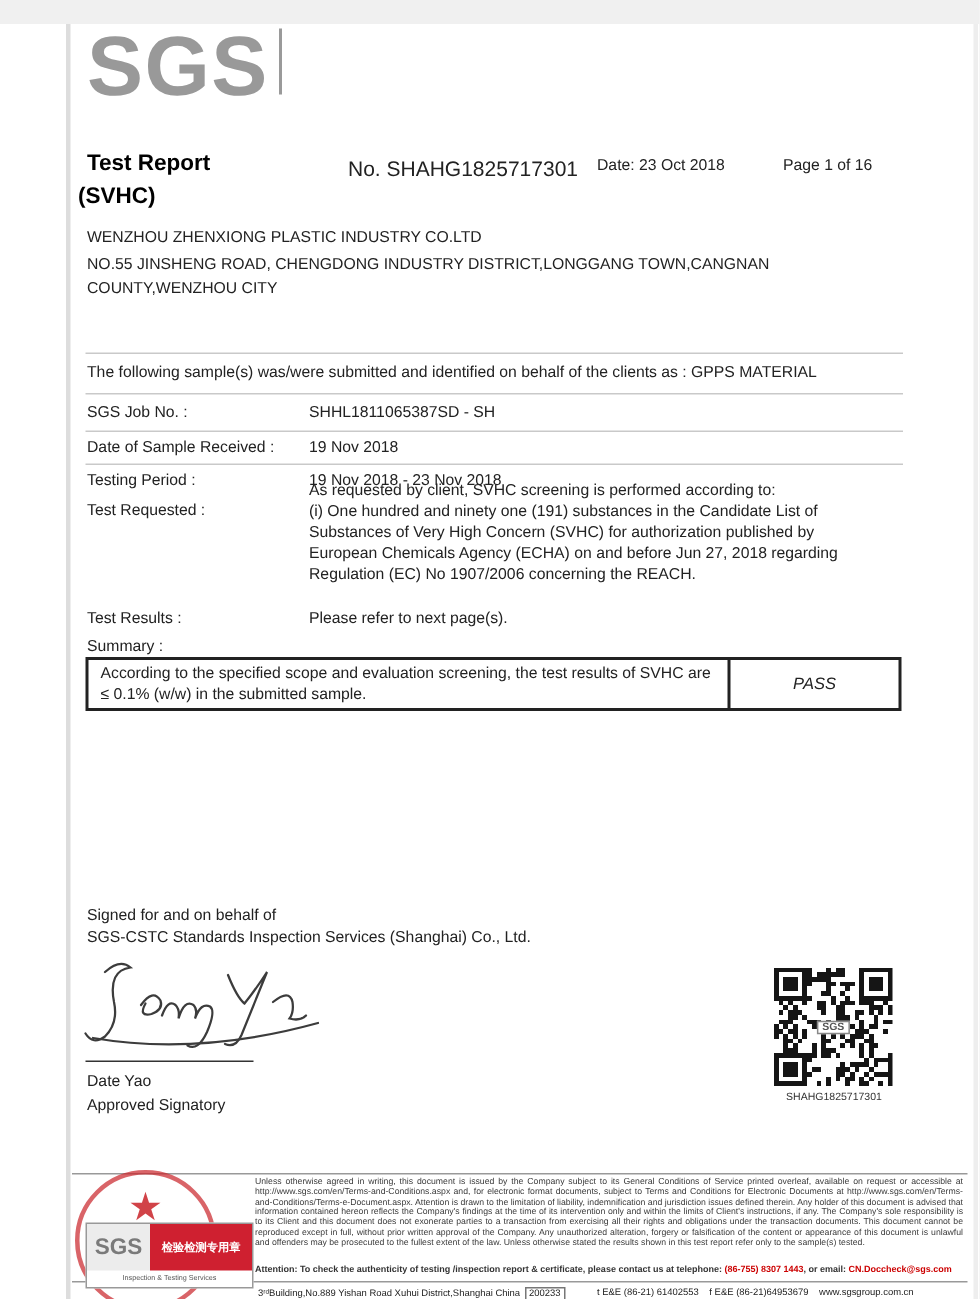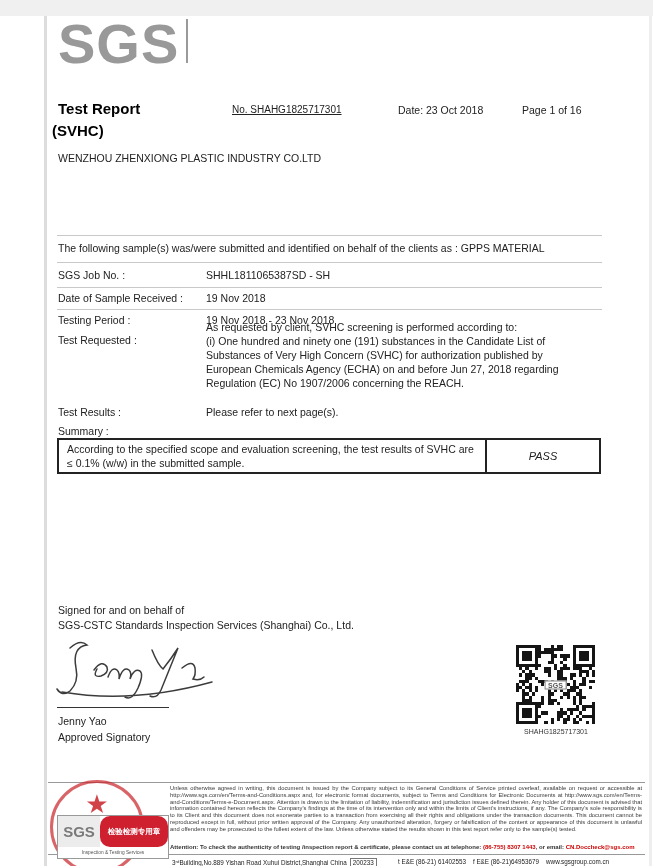--- a/index.html
+++ b/index.html
@@ -8,21 +8,21 @@
   .abs{position:absolute;}
 
   .edge-l{left:44px;top:0;width:3px;height:866px;background:#ddd;}
   .edge-r{left:649px;top:0;width:3px;height:866px;background:#eee;}
 
   .logo{left:58px;top:-4px;font-size:56px;font-weight:bold;color:#999;line-height:64px;letter-spacing:1px;}
   .logo-bar{display:inline-block;width:2px;height:44px;background:#9a9a9a;margin-left:7px;}
 
   .title1{left:58px;top:84px;font-size:15px;font-weight:bold;color:#000;}
   .title2{left:52px;top:106px;font-size:15px;font-weight:bold;color:#000;}
-  .meta-no{left:232px;top:88px;font-size:10px;text-decoration:underline;}
+  .meta-no{left:232px;top:88px;font-size:14px;}
   .meta-date{left:398px;top:88px;font-size:10.5px;}
   .meta-page{left:522px;top:88px;font-size:10.5px;}
 
   .client-name{left:58px;top:136px;font-size:10.5px;}
   .client-addr{left:58px;top:152px;width:520px;font-size:10.5px;line-height:16px;}
 
   .hair{height:1px;background:#c9c9c9;left:57px;width:545px;}
   .h1{top:219px}.h2{top:246px}.h3{top:271px}.h4{top:293px}
 
   .intro{left:58px;top:226px;font-size:10.5px;}
@@ -62,41 +62,42 @@
   .seal{left:50px;top:764px;width:94px;height:94px;border:3px solid rgba(201,34,40,.7);
         border-radius:50%;box-sizing:border-box;z-index:1;display:flex;align-items:flex-start;justify-content:center;}
   .seal-star{color:rgba(201,34,40,.85);font-size:26px;margin-top:6px;}
 
   .brand-box{left:57px;top:799px;width:112px;height:44px;z-index:2;background:#fff;border:1px solid #999;
              box-sizing:border-box;display:flex;flex-direction:column;}
   .brand-top{flex:1;display:flex;}
   .brand-sgs{width:42px;background:#ececec;color:#7a7a7a;font-weight:bold;font-size:15px;
              display:flex;align-items:center;justify-content:center;}
   .brand-cn{flex:1;background:#cf2030;color:#fff;font-size:7.5px;font-weight:bold;
-            display:flex;align-items:center;justify-content:center;text-align:center;line-height:9px;border-radius:10px;}
+            display:flex;align-items:center;justify-content:center;text-align:center;line-height:9px;}
   .brand-en{height:11px;font-size:4.8px;color:#555;display:flex;align-items:center;justify-content:center;}
 </style>
 </head>
 <body>
 
 <div class="page">
 
   <div class="abs edge-l"></div>
   <div class="abs edge-r"></div>
 
   <div class="abs logo">
     <span>SGS</span><span class="logo-bar"></span>
   </div>
   <div class="abs title1">Test Report</div>
   <div class="abs title2">(SVHC)</div>
   <div class="abs meta-no">No. SHAHG1825717301</div>
   <div class="abs meta-date">Date: 23 Oct 2018</div>
   <div class="abs meta-page">Page 1 of 16</div>
 
   <div class="abs client-name">WENZHOU ZHENXIONG PLASTIC INDUSTRY CO.LTD</div>
+  <div class="abs client-addr">NO.55 JINSHENG ROAD, CHENGDONG INDUSTRY DISTRICT,LONGGANG TOWN,CANGNAN COUNTY,WENZHOU CITY</div>
 
   <div class="abs hair h1"></div>
   <div class="abs intro">The following sample(s) was/were submitted and identified on behalf of the clients as : GPPS MATERIAL</div>
   <div class="abs hair h2"></div>
 
   <div class="abs lbl r1">SGS Job No. :</div>
   <div class="abs val r1">SHHL1811065387SD - SH</div>
   <div class="abs hair h3"></div>
 
   <div class="abs lbl r2">Date of Sample Received :</div>
@@ -129,21 +130,21 @@
     <g fill="none" stroke="#3c3c3c" stroke-width="1.5" stroke-linecap="round">
       <path d="M22,16 q10,-9 17,-3 q-15,2 -11,23 q3,14 -6,23 q-8,6 -13,-2"></path>
       <path d="M46,38 q8,-11 13,-3 q2,6 -6,9 q-9,2 -4,-7"></path>
       <path d="M60,45 q4,-11 9,-7 q3,3 2,9 q4,-13 10,-9 q3,3 1,9 q4,-11 10,-8 q4,3 -2,17 q-6,13 -13,9"></path>
       <path d="M104,18 q6,15 11,19 q8,-10 15,-21 q-11,27 -17,42 q-4,9 -11,6"></path>
       <path d="M134,36 q11,-9 13,0 q1,7 -2,11 q7,2 11,-2"></path>
       <path d="M14,60 q70,12 150,-10"></path>
     </g>
   </svg>
   <div class="abs sig-line"></div>
-  <div class="abs sig-name">Jenny Yao</div>
+  <div class="abs sig-name">Date Yao</div>
   <div class="abs sig-role">Approved Signatory</div>
 
   <div class="abs qr">
     <div style="width:100%;height:100%;"><svg viewBox="0 0 25 25" width="100%" height="100%" shape-rendering="crispEdges">
           <rect x="0" y="0" width="1" height="1" fill="#151515"></rect>
           <rect x="1" y="0" width="1" height="1" fill="#151515"></rect>
           <rect x="2" y="0" width="1" height="1" fill="#151515"></rect>
           <rect x="3" y="0" width="1" height="1" fill="#151515"></rect>
           <rect x="4" y="0" width="1" height="1" fill="#151515"></rect>
           <rect x="5" y="0" width="1" height="1" fill="#151515"></rect>

